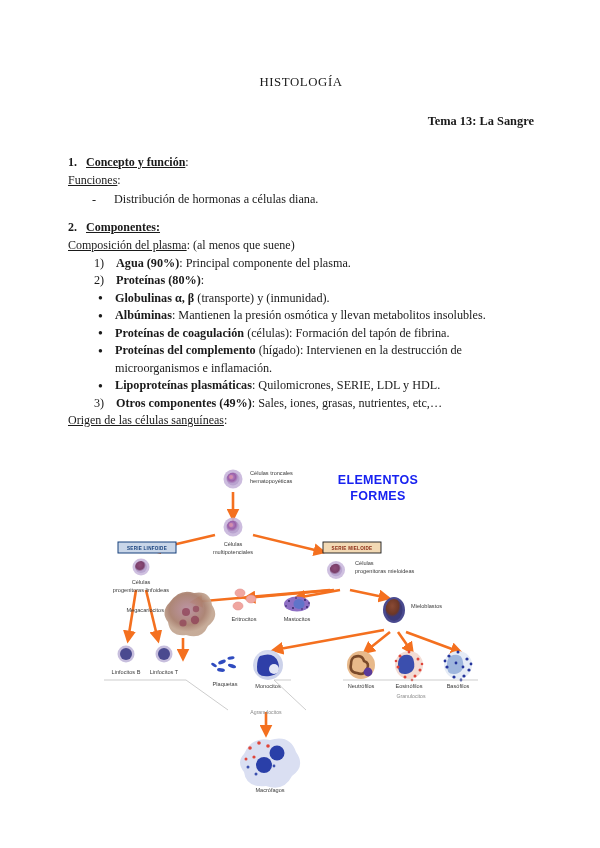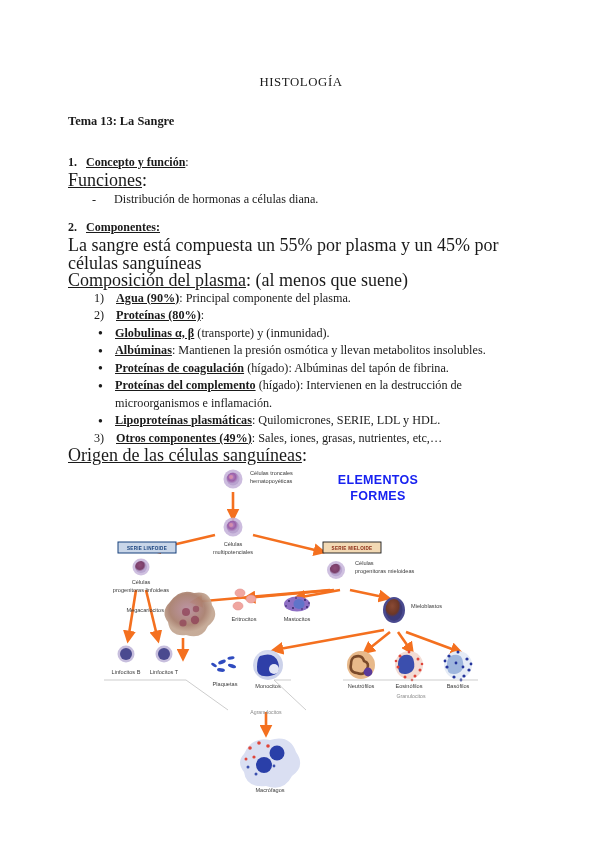--- a/index.html
+++ b/index.html
@@ -33,42 +33,42 @@
 
   
   .doc-title {
     text-align: center;
     font-size: 12.8px;
     letter-spacing: 0.6px;
     margin: 0 0 24px 0;
     font-weight: normal;
   }
   .doc-subtitle {
-    text-align: left;
+    text-align: right;
     font-size: 12.4px;
     font-weight: bold;
     margin: 0 0 26px 0;
   }
   .sec-head {
     font-size: 12px;
     font-weight: bold;
     margin: 0 0 2px 0;
     padding-left: 18px;
   }
   .sec-head .num { display: inline-block; width: 18px; margin-left: -18px; }
   .sec-head .u { text-decoration: underline; }
   .sec-head .tail { font-weight: normal; text-decoration: none; }
 
   .line {
-    font-size: 18px;
+    font-size: 12px;
     line-height: 17.5px;
     margin: 0;
   }
   .u { text-decoration: underline; }
-  .b { font-weight: bold; text-decoration: underline; }
+  .b { font-weight: bold; }
 
   
   ul.dash {
     list-style: none;
     margin: 1px 0 0 0;
     padding: 0 0 0 22px;
   }
   ul.dash > li {
     position: relative;
     font-size: 12.2px;
@@ -179,39 +179,38 @@
     <ul class="dash">
       <li>Distribución de hormonas a células diana.</li>
     </ul>
 
     <div style="height:12px"></div>
 
     <div class="sec-head">
       <span class="num">2.</span><span class="u"><span>Componentes</span><span>:</span></span>
     </div>
 
-    <div class="line">La sangre está compuesta un 55% por plasma y un 45% por células sanguíneas</div>
 
     <div class="line">
       <span class="u">Composición del plasma</span><span>: (al menos que suene)</span>
     </div>
 
     <ol class="num">
       <li>
         <span class="marker">1)</span><span class="b">Agua (90%)</span><span>: Principal componente del plasma.</span>
       </li>
       <li>
         <span class="marker">2)</span><span class="b">Proteínas (80%)</span><span>:</span>
       </li>
     </ol>
 
     <ul class="dot">
       <li><span class="b">Globulinas α, β</span><span> (transporte) y  (inmunidad).</span></li>
       <li><span class="b">Albúminas</span><span>: Mantienen la presión osmótica y llevan metabolitos insolubles.</span></li>
-      <li><span class="b">Proteínas de coagulación</span><span> (hígado): Albúminas del tapón de fibrina.</span></li>
+      <li><span class="b">Proteínas de coagulación</span><span> (células): Formación del tapón de fibrina.</span></li>
       <li><span class="b">Proteínas del complemento</span><span> (hígado): Intervienen en la destrucción de microorganismos e inflamación.</span></li>
       <li><span class="b">Lipoproteínas plasmáticas</span><span>: Quilomicrones, SERIE, LDL y HDL.</span></li>
     </ul>
 
     <ol class="num">
       <li>
         <span class="marker">3)</span><span class="b">Otros componentes (49%)</span><span>: Sales, iones, grasas, nutrientes, etc,…</span>
       </li>
     </ol>
 

